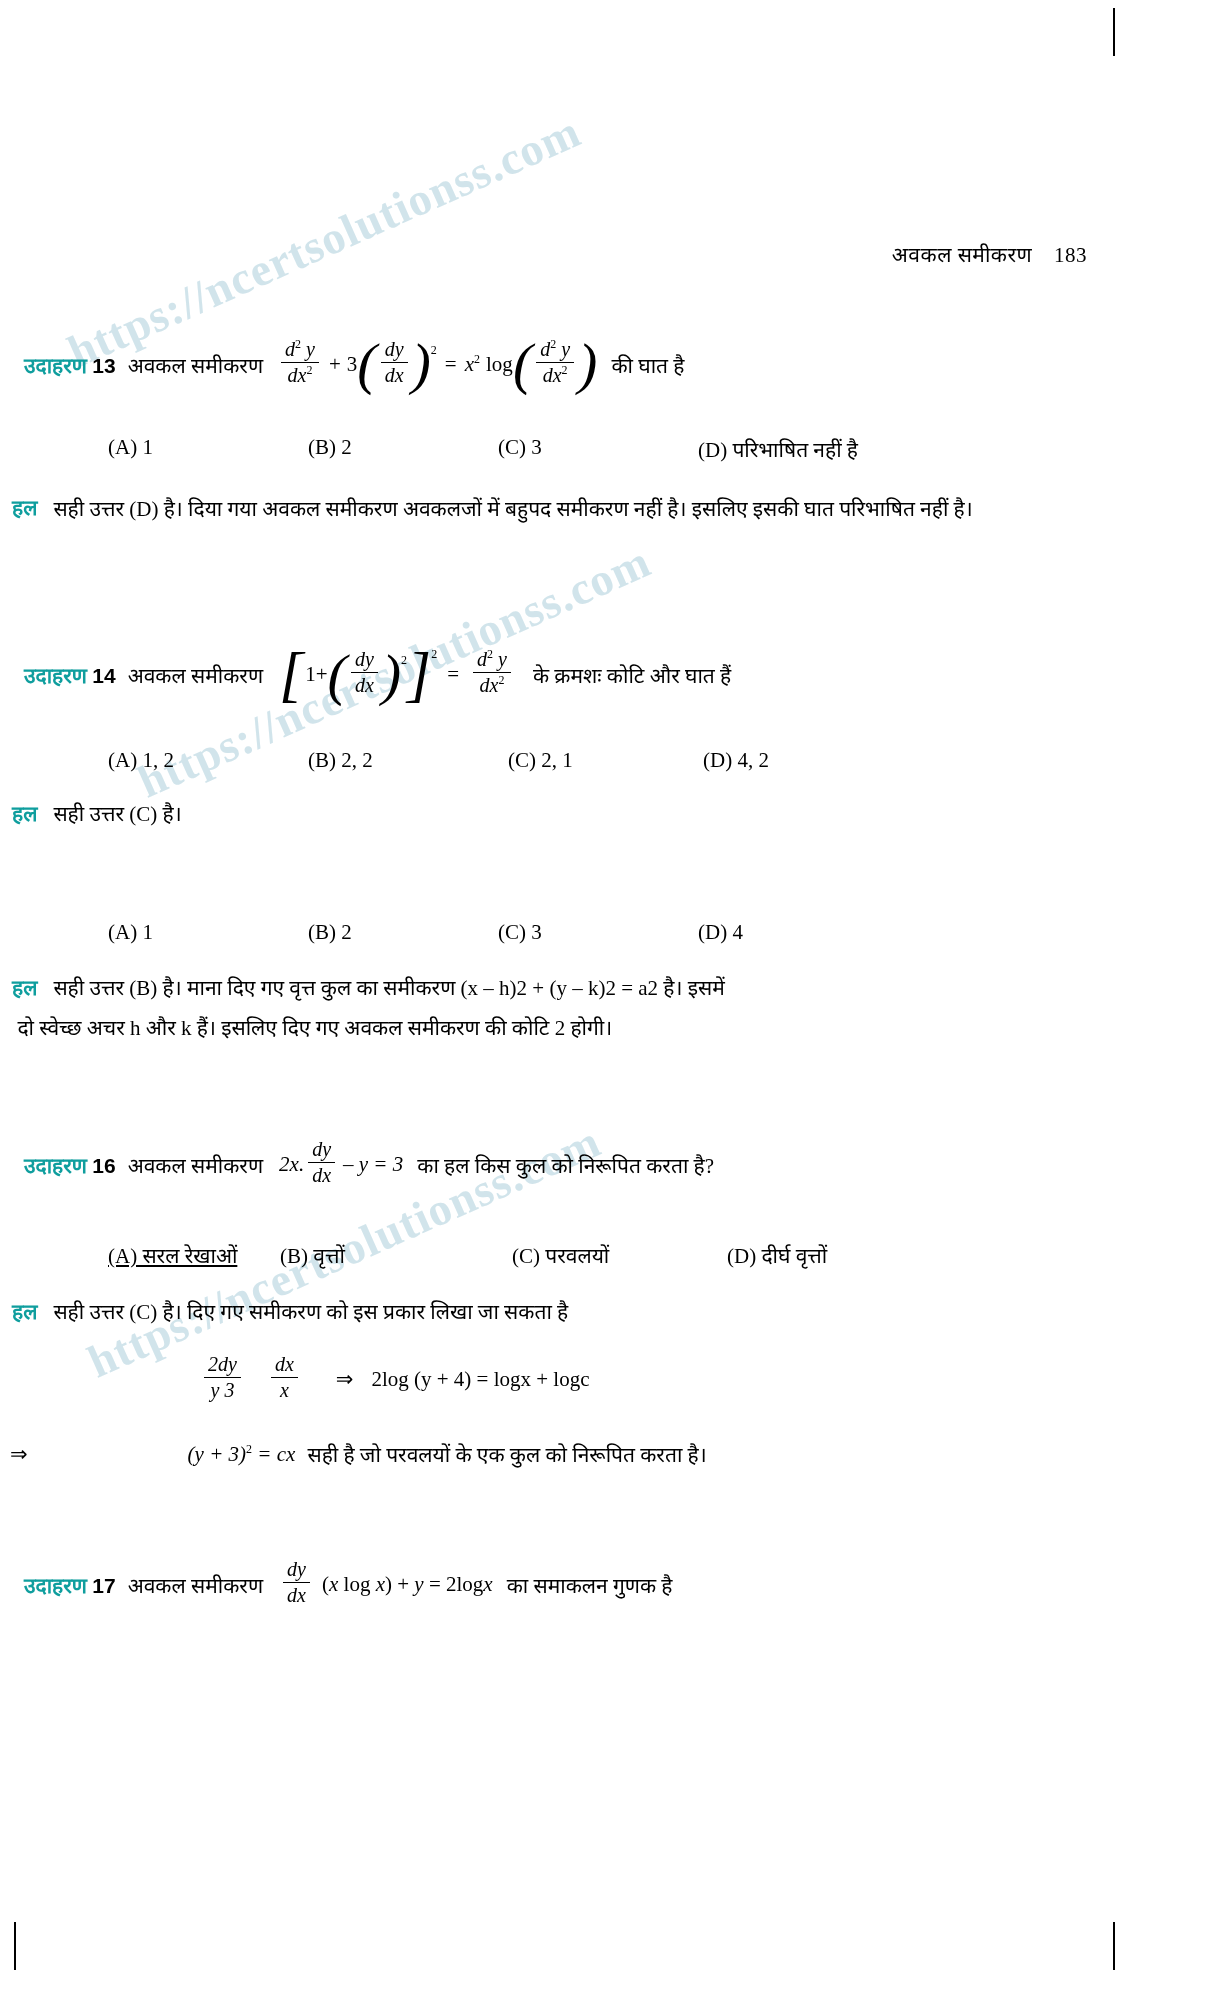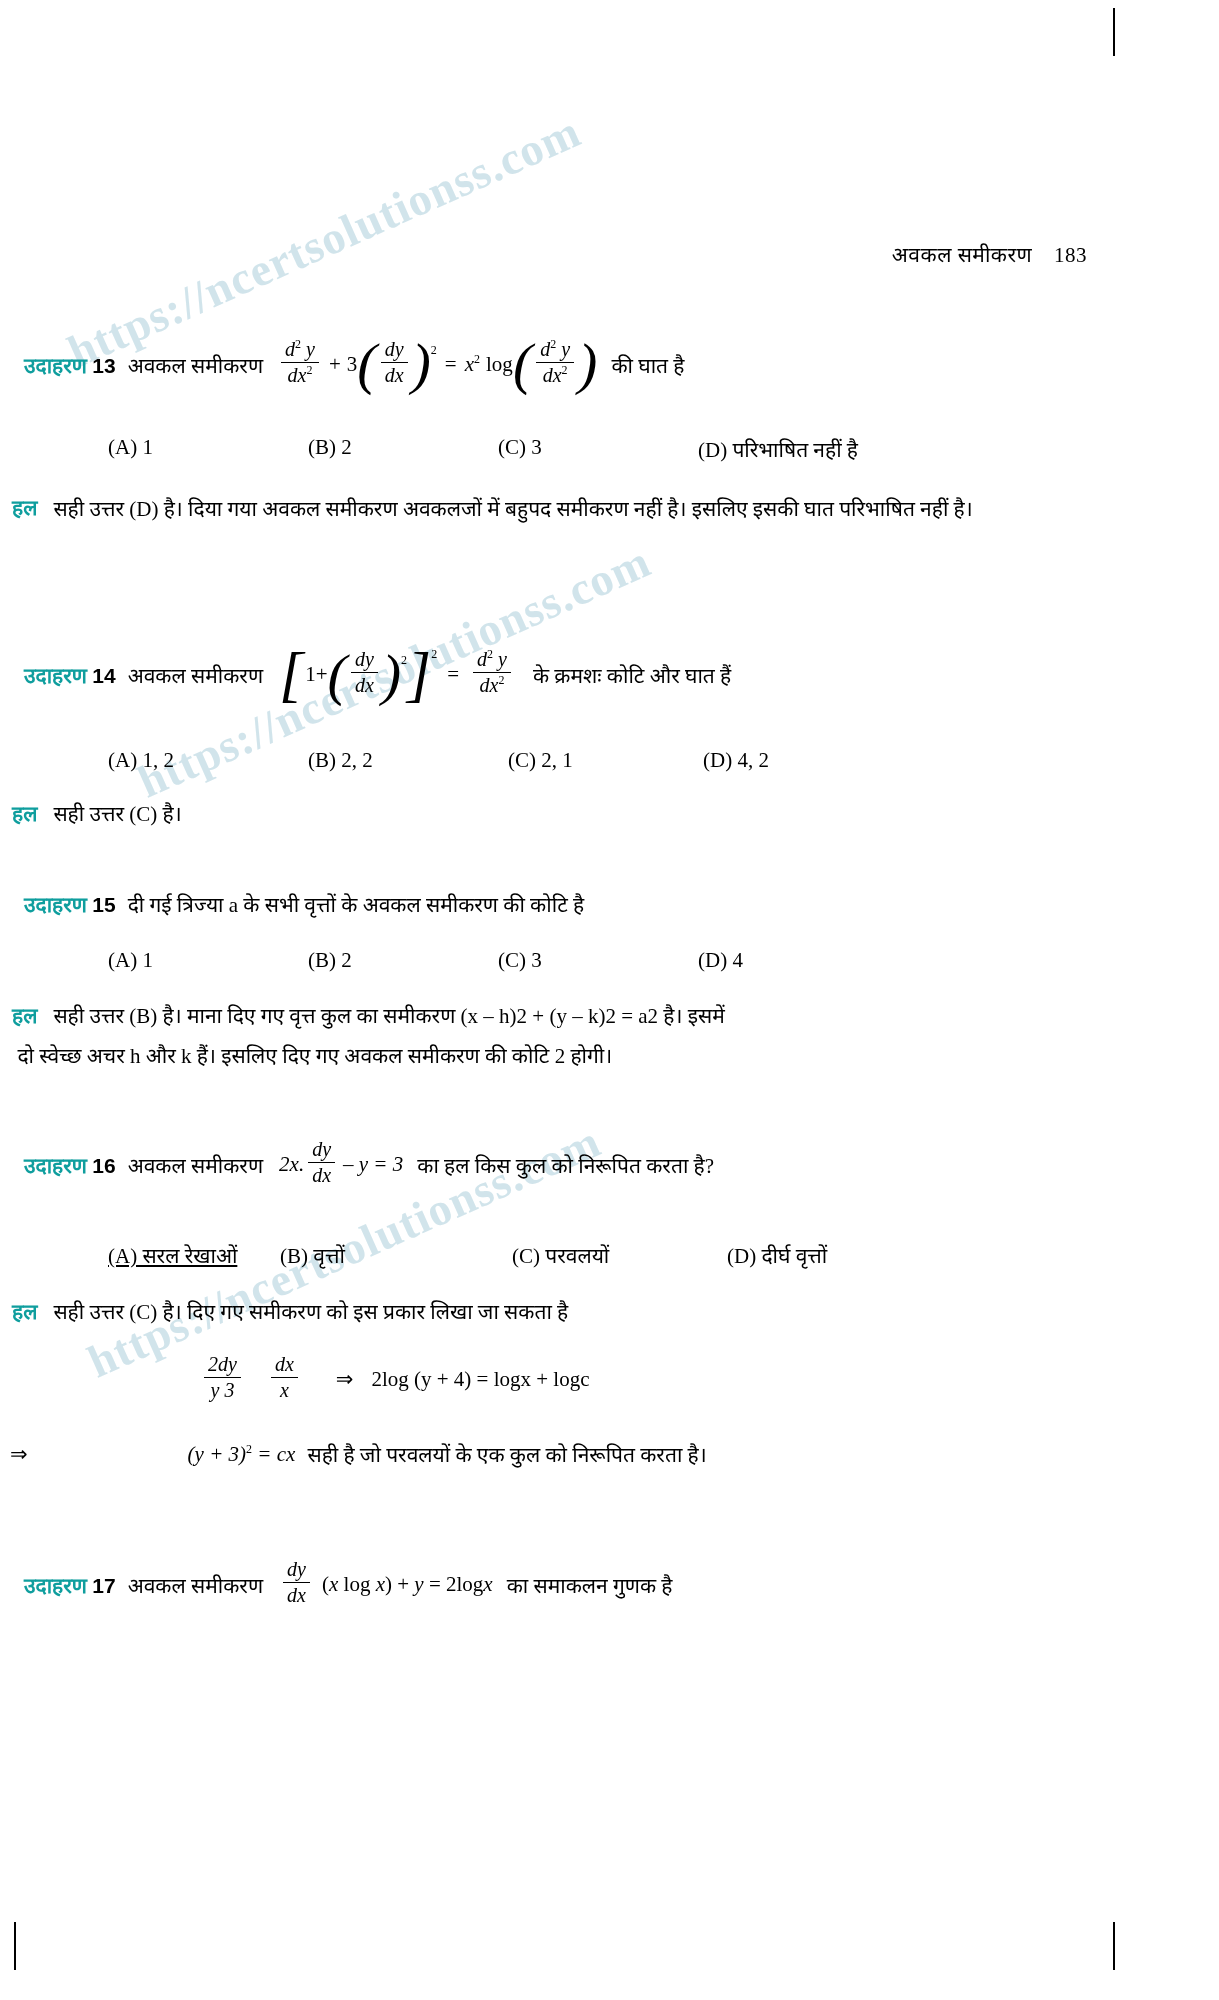--- a/index.html
+++ b/index.html
@@ -238,26 +238,20 @@
       <span class="opt">(D) 4, 2</span>
     </div>
 
     <div style="margin-top: 26px; padding-left: 12px; display:flex;">
       <span class="label-sol">हल</span>
       <span class="sol-body" style="margin-left:16px;">सही उत्तर (C) है।</span>
     </div>
   </div>
 
   <div class="block" style="top: 890px;">
-    <div class="row" style="padding-left: 24px;">
-      <span class="label-ex">
-        <span>उदाहरण</span>&nbsp;<span class="num">15</span>
-      </span>
-      <span class="txt" style="margin-left:12px;">दी गई त्रिज्या a के सभी वृत्तों के अवकल समीकरण की कोटि है</span>
-    </div>
 
     <div class="opts" style="margin-top: 30px; padding-left: 96px;">
       <span class="opt" style="width:200px;">(A) 1</span>
       <span class="opt" style="width:190px;">(B) 2</span>
       <span class="opt" style="width:200px;">(C) 3</span>
       <span class="opt">(D) 4</span>
     </div>
 
     <div style="margin-top: 28px; padding-left: 12px; display:flex;">
       <span class="label-sol">हल</span>

